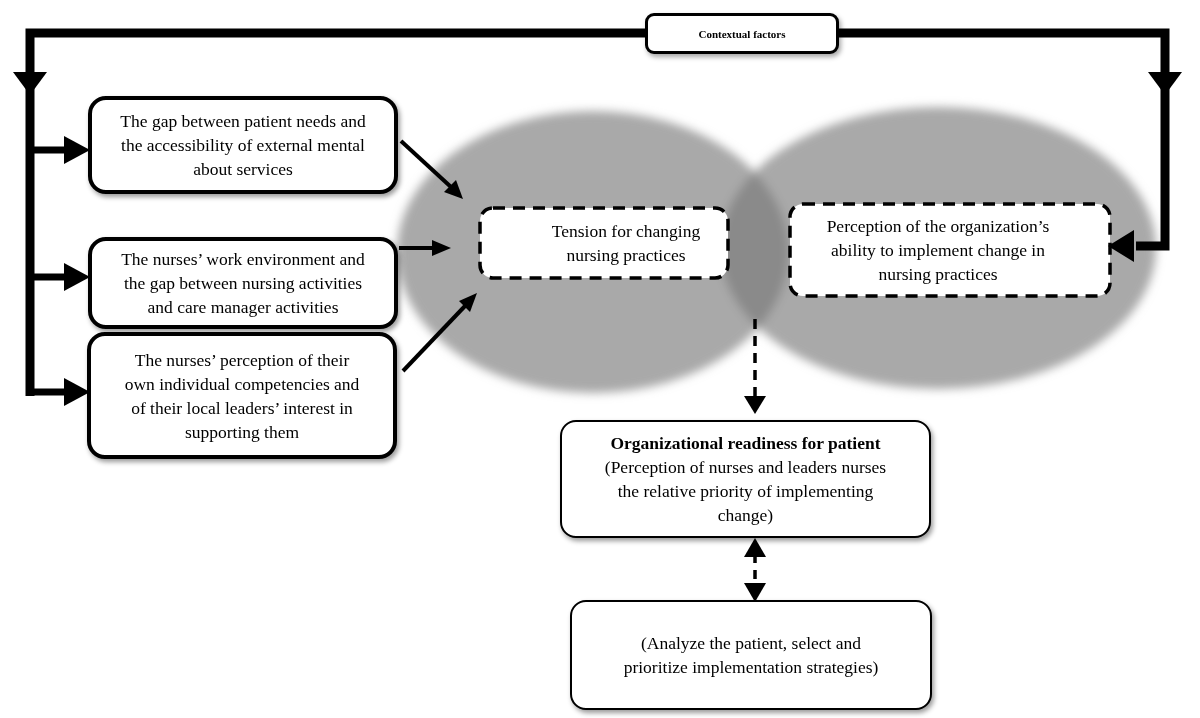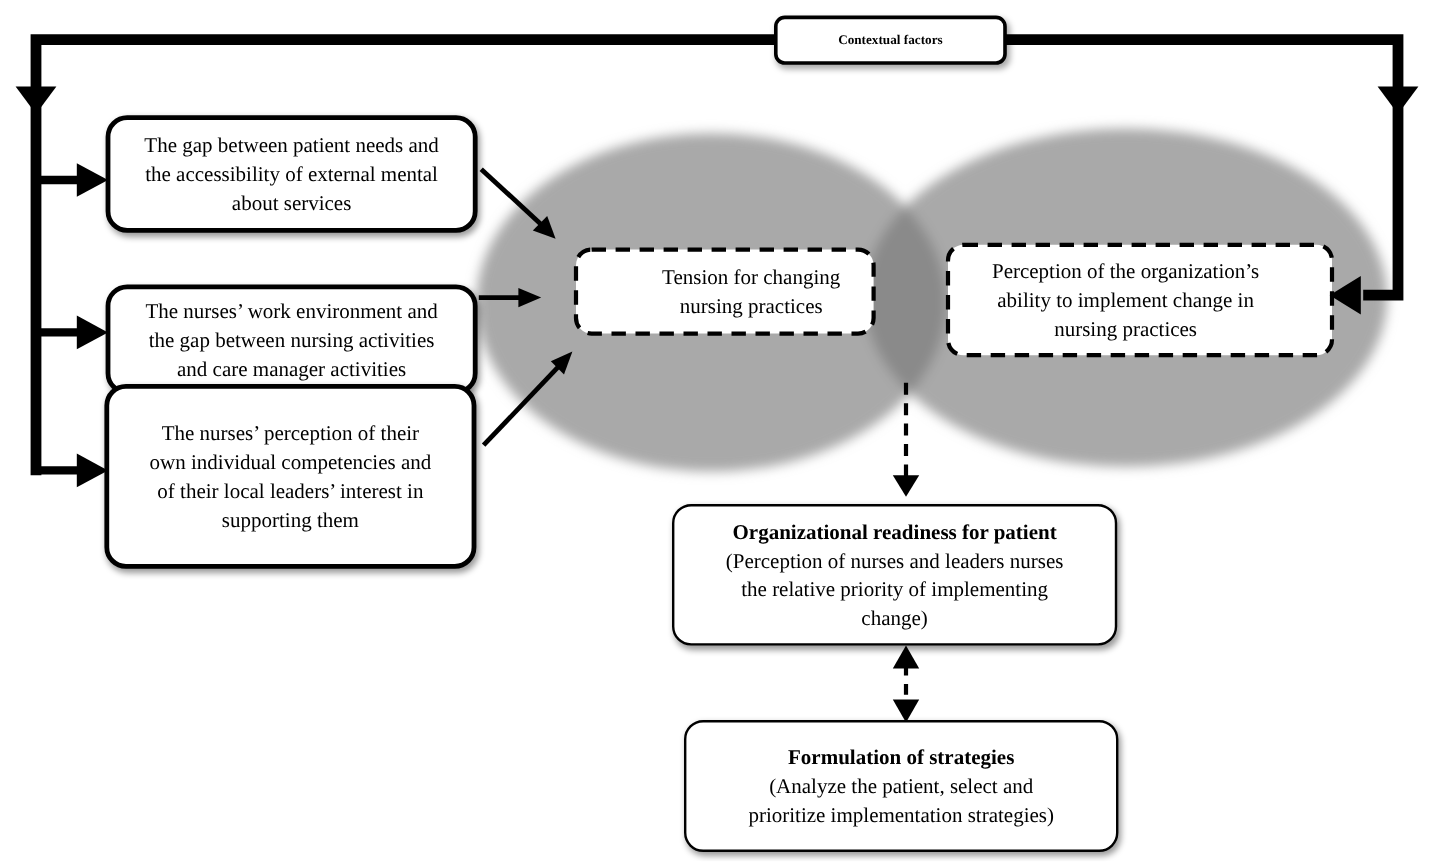--- a/index.html
+++ b/index.html
@@ -114,21 +114,21 @@
   <div class="box solid-box" style="left:88px; top:96px; width:310px; height:98px;">
     <span>The gap between patient needs and
 the accessibility of external mental
 about services</span>
   </div>
   <div class="box solid-box" style="left:88px; top:211px; width:310px; height:92px;margin-top:26px;">
     <span>The nurses’ work environment and
 the gap between nursing activities
 and care manager activities</span>
   </div>
-  <div class="box solid-box" style="left:87px; top:320px; width:310px; height:154px;">
+  <div class="box solid-box" style="left:87px; top:332px; width:310px; height:127px;">
     <span>The nurses’ perception of their
 own individual competencies and
 of their local leaders’ interest in
 supporting them</span>
   </div>
 
   <div class="box ghost-box" style="left:480px; top:208px; width:248px; height:70px;padding-left:44px;">
     <span>Tension for changing
 nursing practices</span>
   </div>
@@ -139,18 +139,17 @@
   </div>
 
   <div class="box thin-box" style="left:560px; top:420px; width:371px; height:118px;">
     <span class="bold-line">Organizational readiness for patient</span>
     <span>(Perception of nurses and leaders nurses
 the relative priority of implementing
 change)</span>
   </div>
 
   <div class="box thin-box" style="left:570px; top:600px; width:362px; height:110px;">
-    <span class="bold-line">Formulation of strategies</span>
     <span>(Analyze the patient, select and
 prioritize implementation strategies)</span>
   </div>
 
 </div>
 
 </body></html>

